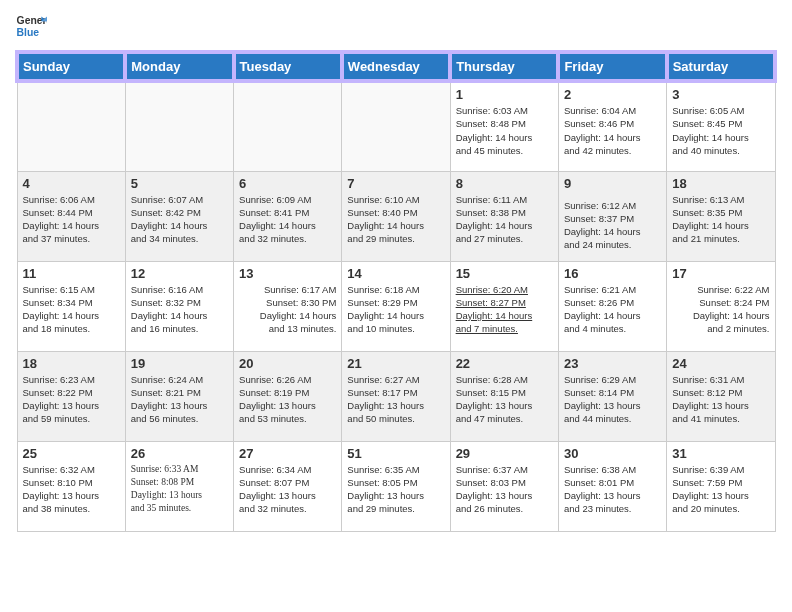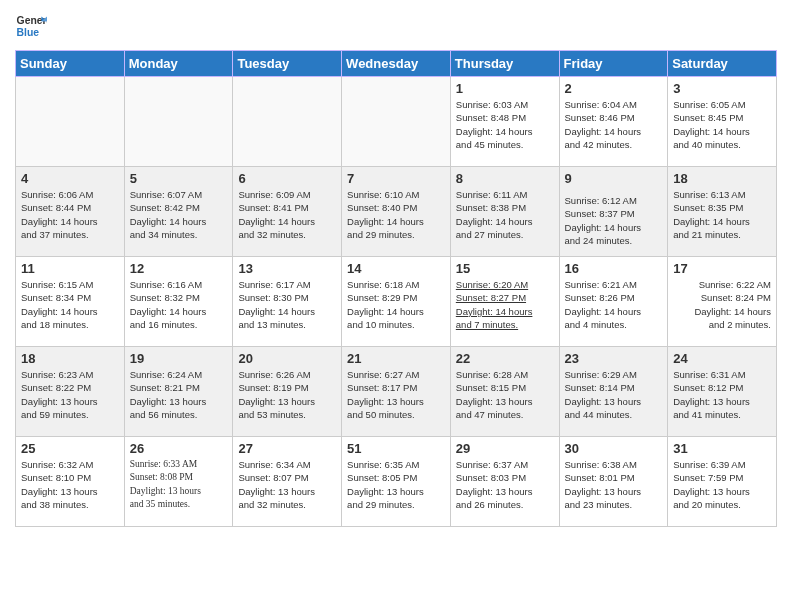--- a/index.html
+++ b/index.html
@@ -41,21 +41,21 @@
       border-collapse: collapse;
       table-layout: fixed;
     }
     th {
       background-color: #2979c3;
       color: #fff;
       font-size: 13px;
       font-weight: bold;
       padding: 5px 4px;
       text-align: left;
-      border: 1px solid #c4b5fd;
+      border: 4px solid #c4b5fd;
       margin-top: 21px;
     }
     td {
       border: 1px solid #ccc;
       vertical-align: top;
       padding: 4px 5px;
       font-size: 10px;
       color: #333;
       height: 90px;
       background: #fff;
@@ -194,21 +194,21 @@
         </td>
         <td class="">
           <span class="day-num">12</span>
           <div class="day-detail" style="white-space: pre-line;">Sunrise: 6:16 AM
 Sunset: 8:32 PM
 Daylight: 14 hours
 and 16 minutes.</div>
         </td>
         <td class="">
           <span class="day-num">13</span>
-          <div class="day-detail" style="white-space: pre-line;">Sunrise: 6:17 AM
+          <div class="day-detail" style="white-space: pre-line; text-align: right;">Sunrise: 6:17 AM
 Sunset: 8:30 PM
 Daylight: 14 hours
 and 13 minutes.</div>
         </td>
         <td class="">
           <span class="day-num">14</span>
           <div class="day-detail" style="white-space: pre-line;">Sunrise: 6:18 AM
 Sunset: 8:29 PM
 Daylight: 14 hours
 and 10 minutes.</div>

